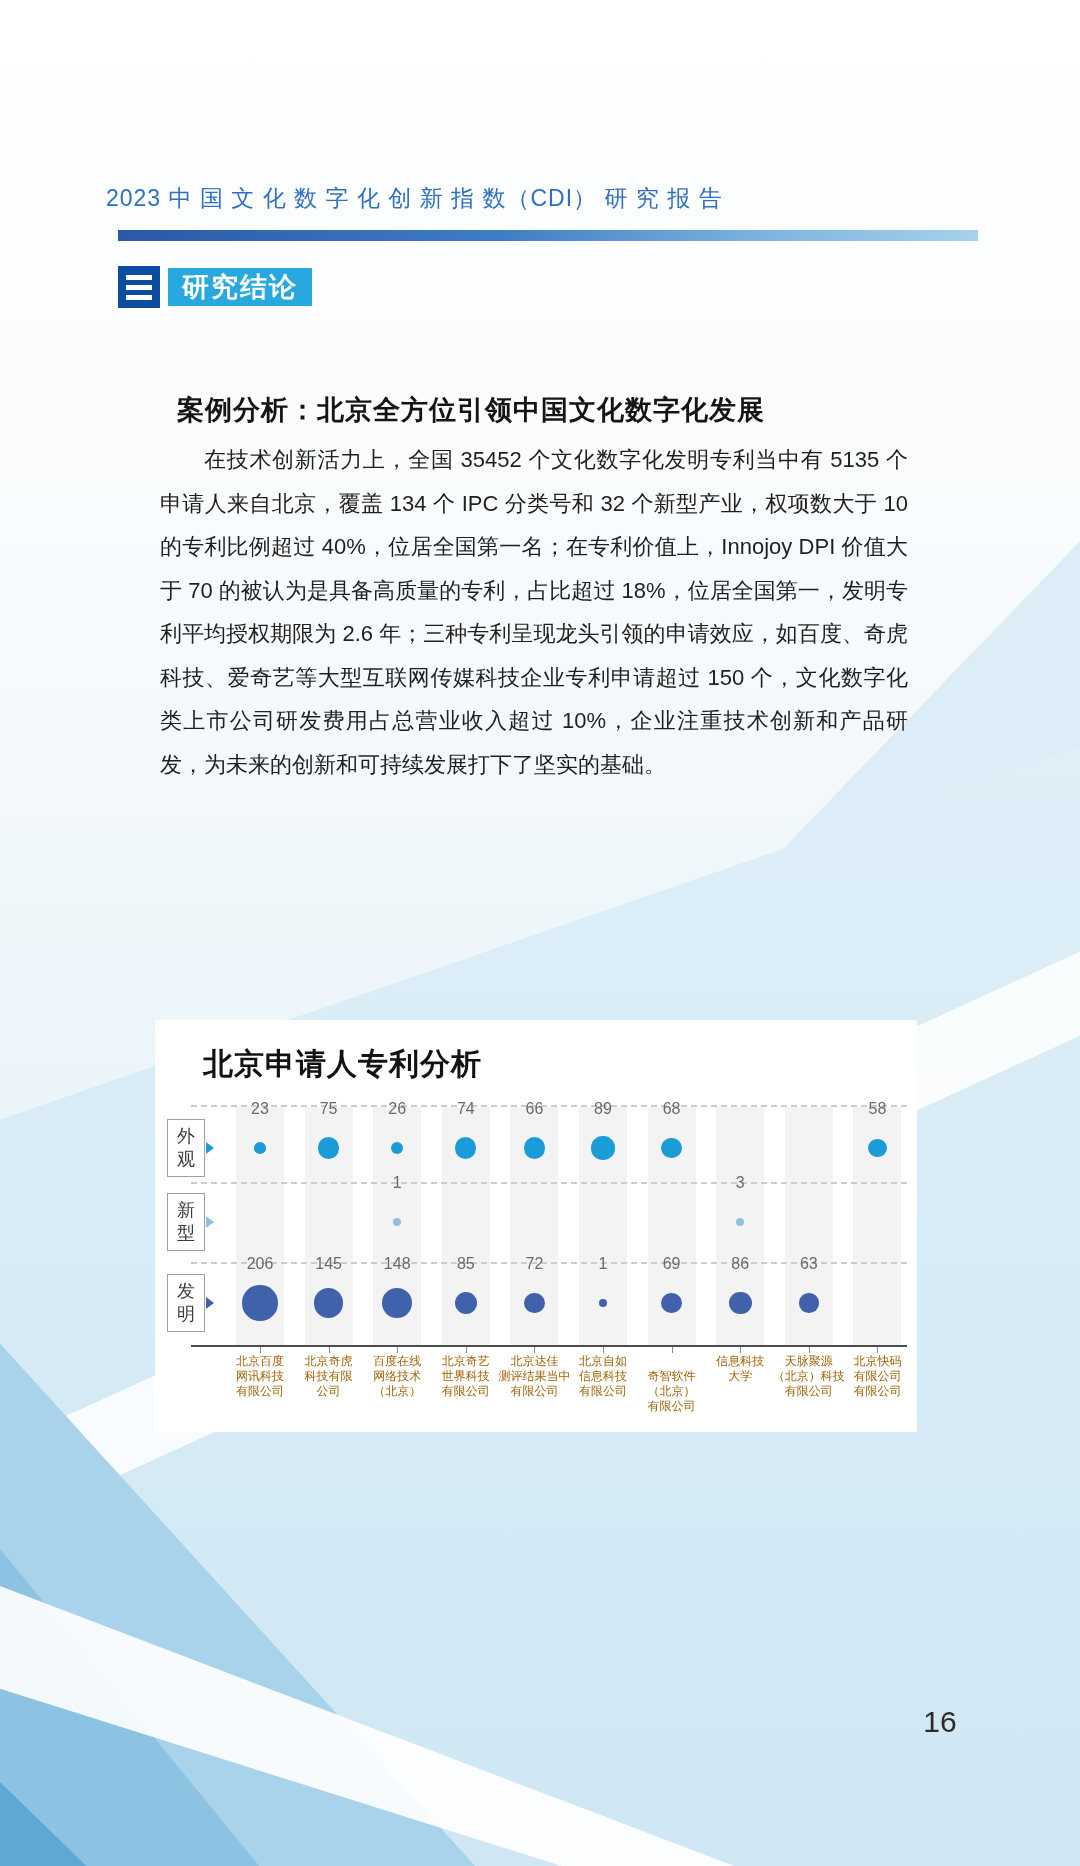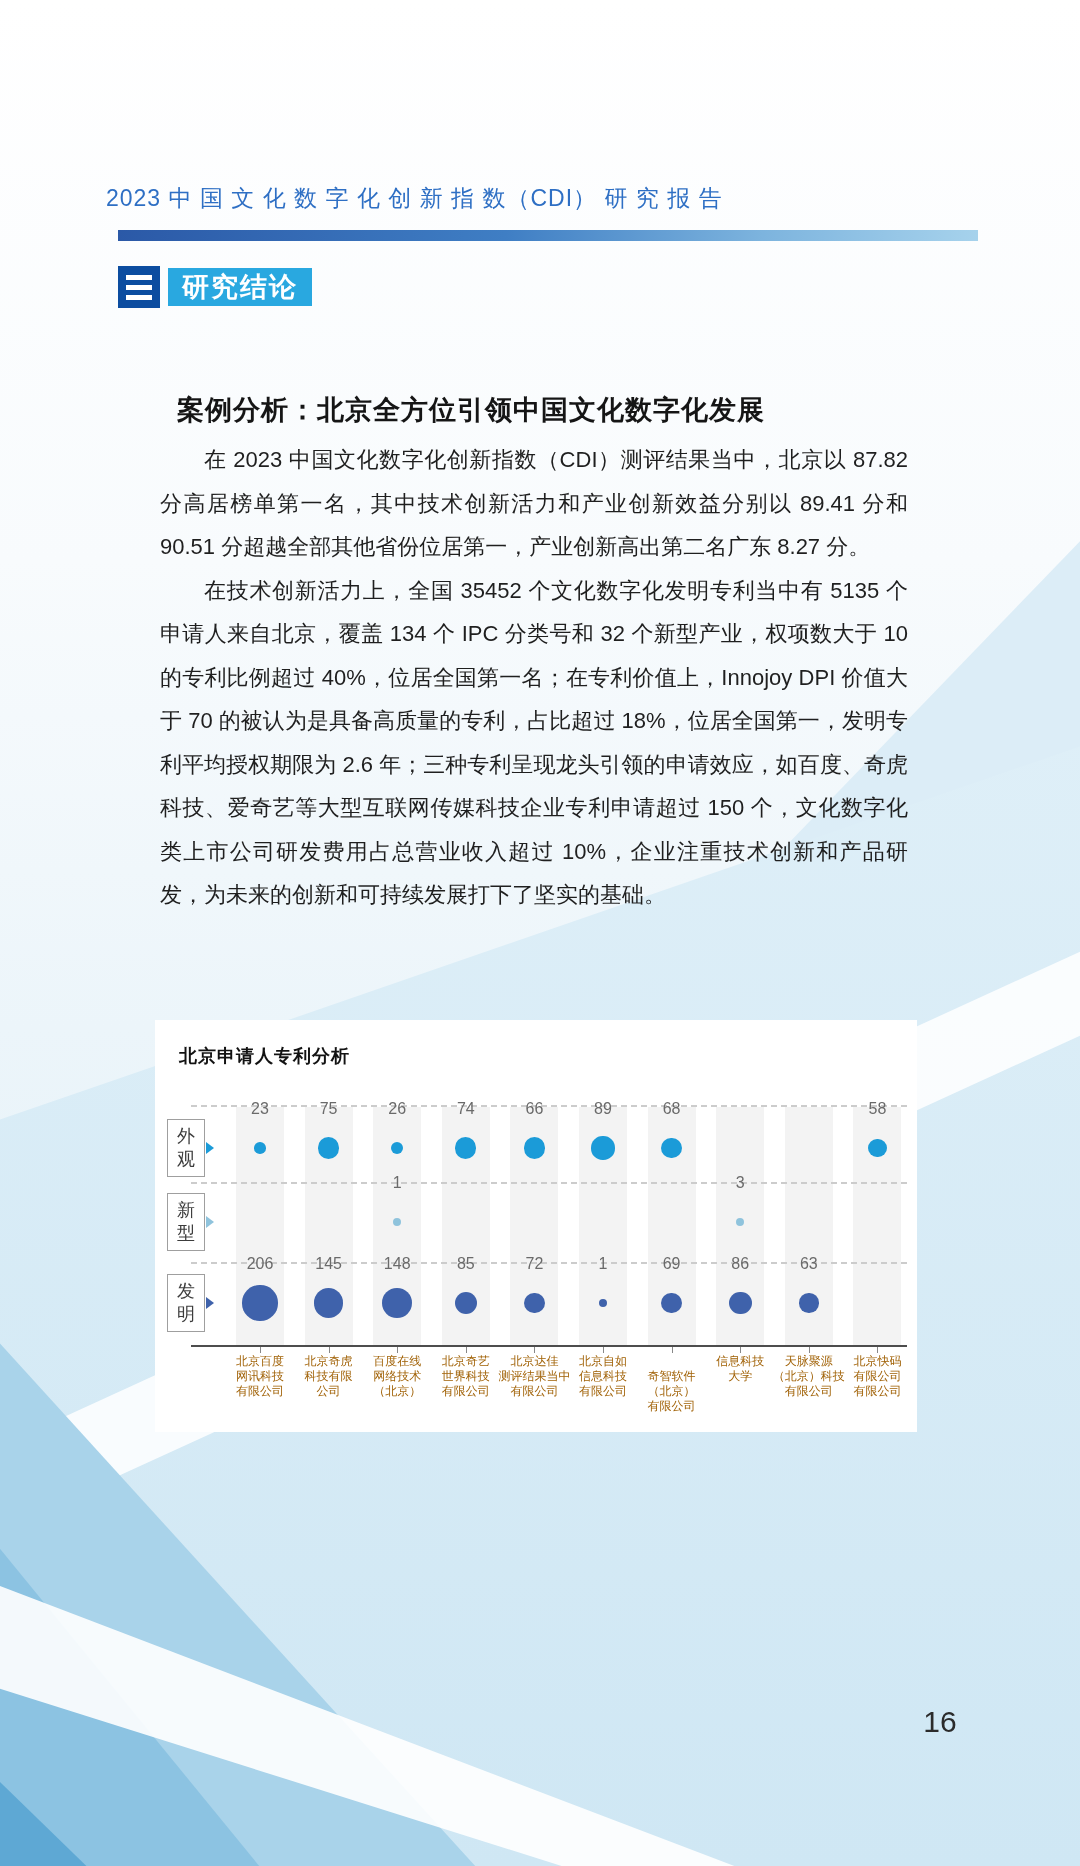--- a/index.html
+++ b/index.html
@@ -27,21 +27,21 @@
     background:#29a8e0;color:#ffffff;font-size:27px;font-weight:bold;letter-spacing:2px;z-index:2;}
 
   .case-heading{position:absolute;left:160px;top:375px;margin:17px;font-size:27px;font-weight:bold;
     color:#151515;letter-spacing:1px;z-index:2;}
 
   .body-text{position:absolute;left:160px;top:438px;width:748px;z-index:2;
     font-size:22px;line-height:43.5px;color:#1f1f1f;text-align:justify;}
   .body-text p{margin:0;text-indent:2em;}
 
   .chart-card{position:absolute;left:155px;top:1020px;width:762px;height:412px;background:#ffffff;z-index:2;}
-  .chart-title{position:absolute;left:24px;top:24px;font-size:18px;font-weight:bold;color:#121212;letter-spacing:1px;}
+  .chart-title{position:absolute;left:48px;top:24px;font-size:30px;font-weight:bold;color:#121212;letter-spacing:1px;}
   .chart-plot{position:absolute;inset:0;}
   .band{position:absolute;background:#f3f3f3;}
   .dash{position:absolute;height:0;border-top:2px dashed #cccccc;}
   .axis{position:absolute;height:2px;background:#4d4d4d;}
   .tick{position:absolute;width:1px;height:6px;background:#888888;}
   .cat{position:absolute;width:80px;text-align:center;font-size:12px;line-height:15px;color:#a16207;}
   .rowbox{position:absolute;left:12px;width:38px;background:#ffffff;border:1px solid #9f9f9f;
     text-align:center;font-size:18px;line-height:23px;color:#3c3c3c;padding:5px 0;box-sizing:border-box;}
   .rowarrow{position:absolute;left:51px;width:0;height:0;border-top:6px solid transparent;
     border-bottom:6px solid transparent;border-left:8px solid #000;}
@@ -69,21 +69,20 @@
   <div class="section-square">
     <div class="bar"></div>
     <div class="bar"></div>
     <div class="bar"></div>
   </div>
   <div class="section-label">研究结论</div>
 
   <h2 class="case-heading">案例分析：北京全方位引领中国文化数字化发展</h2>
 
   <div class="body-text">
-    <p>在 2023 中国文化数字化创新指数（CDI）测评结果当中，北京以 87.82 分高居榜单第一名，其中技术创新活力和产业创新效益分别以 89.41 分和 90.51 分超越全部其他省份位居第一，产业创新高出第二名广东 8.27 分。</p>
     <p>在技术创新活力上，全国 35452 个文化数字化发明专利当中有 5135 个申请人来自北京，覆盖 134 个 IPC 分类号和 32 个新型产业，权项数大于 10 的专利比例超过 40%，位居全国第一名；在专利价值上，Innojoy DPI 价值大于 70 的被认为是具备高质量的专利，占比超过 18%，位居全国第一，发明专利平均授权期限为 2.6 年；三种专利呈现龙头引领的申请效应，如百度、奇虎科技、爱奇艺等大型互联网传媒科技企业专利申请超过 150 个，文化数字化类上市公司研发费用占总营业收入超过 10%，企业注重技术创新和产品研发，为未来的创新和可持续发展打下了坚实的基础。</p>
   </div>
 
   <div class="chart-card">
     <div class="chart-title">北京申请人专利分析</div>
     <div class="chart-plot" id="chart-plot">
         <div class="band" style="left: 81px; top: 87px; width: 48px; height: 238px;"></div>
         <div class="band" style="left: 149.6px; top: 87px; width: 48px; height: 238px;"></div>
         <div class="band" style="left: 218.2px; top: 87px; width: 48px; height: 238px;"></div>
         <div class="band" style="left: 286.8px; top: 87px; width: 48px; height: 238px;"></div>

